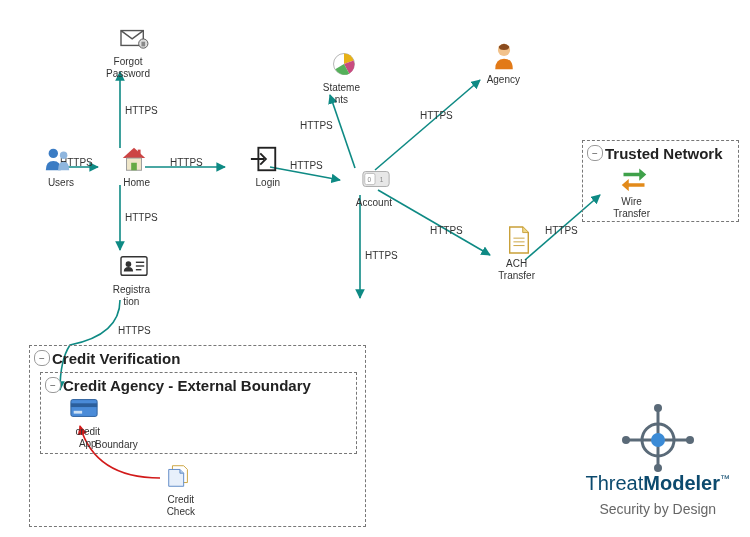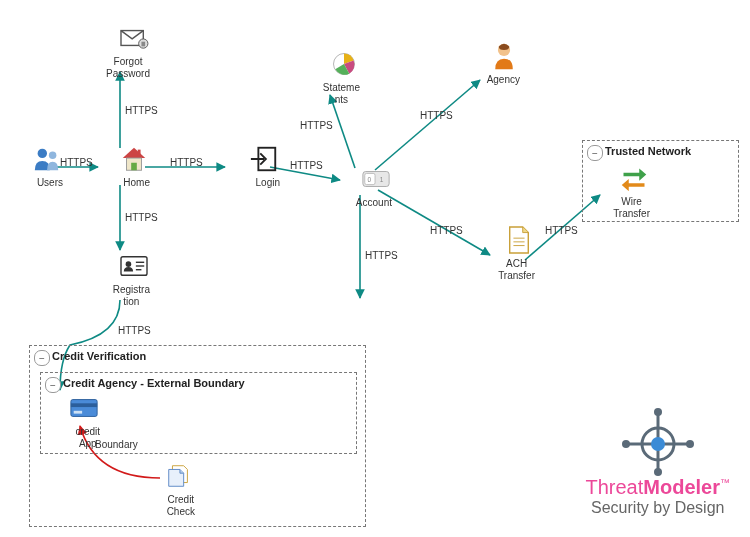--- a/index.html
+++ b/index.html
@@ -1,28 +1,28 @@
 <!DOCTYPE html>
 <html><head>
 <meta charset="utf-8">
 <style>
   html,body{margin:0;padding:0;width:750px;height:537px;background:#fff;font-family:Arial,Helvetica,sans-serif;font-size:10px;color:#333;overflow:hidden}
   .canvas{position:relative;width:750px;height:537px}
   .node{position:absolute;display:flex;flex-direction:column;align-items:flex-end;width:60px}
   .node .icon-box{width:32px;height:32px;display:flex;align-items:center;justify-content:center}
   .node .label{text-align:center;line-height:1.15;margin-top:2px}
   .group{position:absolute;border:1px dashed #777}
-  .group-title{position:absolute;top:4px;left:22px;font-size:11px;font-weight:bold;color:#222}
+  .group-title{position:absolute;top:4px;left:22px;font-size:15px;font-weight:bold;color:#222}
   .coll{position:absolute;top:4px;left:4px;width:14px;height:14px;border:1px solid #999;border-radius:7px;background:#fff;display:flex;align-items:center;justify-content:center;font-size:10px;color:#555}
   svg.svg-layer{position:absolute;top:0;left:0;width:750px;height:537px;pointer-events:none}
   .edgeLabel{position:absolute;font-size:10px;color:#333;background:transparent}
   .logo-wrap{position:absolute;right:20px;bottom:20px;display:flex;flex-direction:column;align-items:center}
-  .logo-text{font-size:20px;color:#ec4899}
+  .logo-text{font-size:20px;color:#0c4a6e}
   .logo-text b{font-weight:bold}
-  .logo-sub{font-size:16px;color:#666;margin-top:0}
+  .logo-sub{font-size:14px;color:#666;margin-top:6px}
   .icon-svg{display:block}
 </style>
 </head>
 <body>
 
 <div class="canvas">
 
 <svg class="svg-layer">
   <defs>
     <marker id="arr" viewBox="0 0 10 10" refX="9" refY="5" markerWidth="6" markerHeight="6" orient="auto-start-reverse">
@@ -79,21 +79,21 @@
 <div class="group" style="left:29px;top:345px;width:335px;height:180px">
   <div class="coll">−</div>
   <div class="group-title">Credit Verification</div>
 </div>
 
 <div class="group" style="left:40px;top:372px;width:315px;height:80px">
   <div class="coll">−</div>
   <div class="group-title">Credit Agency - External Boundary</div>
 </div>
 
-<div class="node" style="left:3px;top:143px">
+<div class="node" style="left:14px;top:143px">
   <div class="icon-box">
     <svg class="icon-svg" width="30" height="30" viewBox="0 0 32 32">
       <circle cx="11" cy="10" r="5" fill="#3b7cc4"></circle>
       <path d="M3 28 Q3 18 11 18 Q19 18 19 28 Z" fill="#3b7cc4"></path>
       <circle cx="22" cy="12" r="4" fill="#8fb6de"></circle>
       <path d="M16 28 Q16 19 22 19 Q28 19 28 28 Z" fill="#8fb6de"></path>
     </svg>
   </div>
   <div class="label">Users</div>
 </div>

